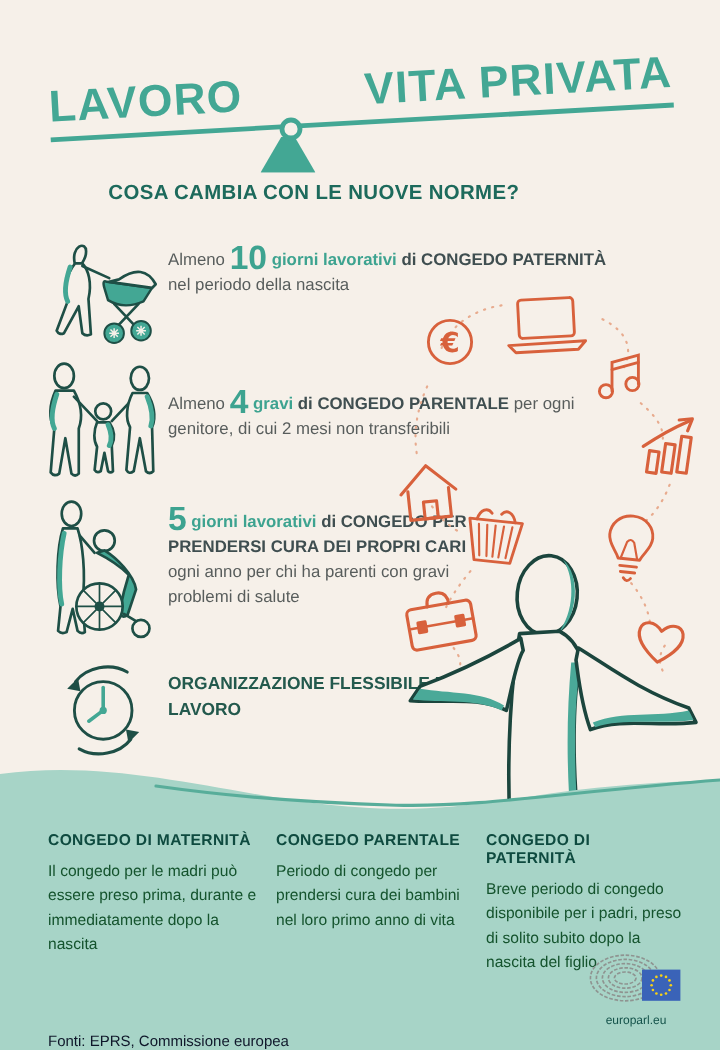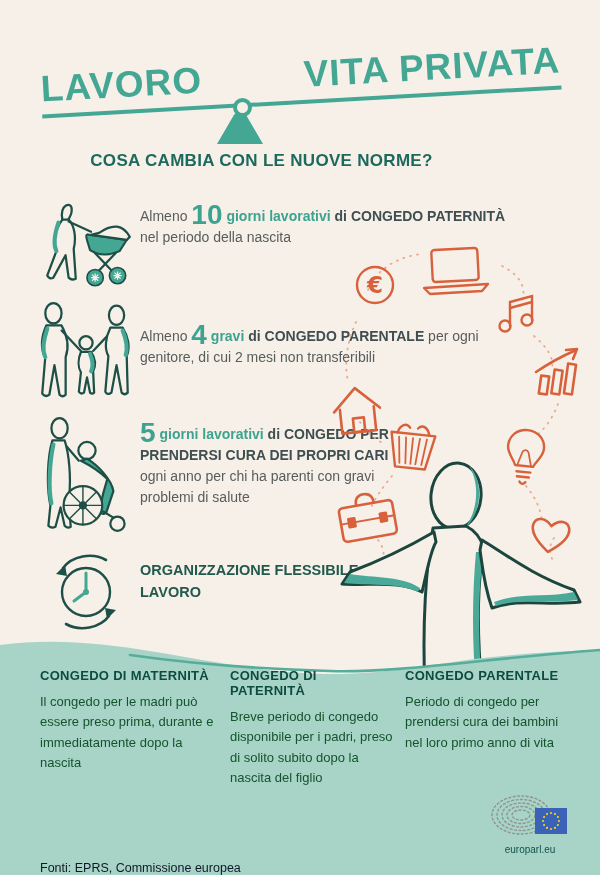--- a/index.html
+++ b/index.html
@@ -39,21 +39,21 @@
   .t-num{color:#3da390; font-weight:bold; font-size:28px; line-height:0; vertical-align:-3px;}
   .t-teal{color:#3da390; font-weight:bold;}
   .t-dark{color:#3f4e50; font-weight:bold;}
   .t-head{color:#23594d; font-weight:bold; font-size:14.5px; line-height:1.5;}
   
   .oicon{position:absolute;}
   .figure{position:absolute; left:330px; top:456px; z-index:1;}
   
   .wave{position:absolute; left:0; top:623px; z-index:2;}
   .cols{
-    position:absolute; left:40px; top:668px; width:530px;
+    position:absolute; left:40px; top:692px; width:530px;
     display:flex; gap:10px; z-index:3;
   }
   .col{flex:0 0 auto;}
   .col .term{font-size:13px; font-weight:bold; color:#0e4a3f; letter-spacing:.3px;}
   .col .desc{margin-top:9px; font-size:13px; line-height:1.56; color:#14532d;}
   .c1{width:180px;} .c2{width:165px;} .c3{width:165px;}
   .sources{
     position:absolute; left:40px; top:841px; z-index:3;
     font-size:12.5px; color:#0f172a;margin-top:20px;
   }
@@ -264,27 +264,27 @@
   <svg class="wave" width="600" height="252" viewBox="0 0 600 252">
     <path d="M0 22 C 90 10 170 34 260 46 C 340 56 380 50 460 38 C 510 31 560 28 600 27 L600 252 L0 252 Z" fill="#a7d4c7"></path>
     <path d="M130 32 C 200 42 260 46 330 48 C 400 50 480 36 600 27" fill="none" stroke="#58ad9a" stroke-width="2.6" stroke-linecap="round"></path>
   </svg>
 
   <div class="cols">
     <div class="col c1">
       <div class="term">CONGEDO DI MATERNITÀ</div>
       <div class="desc">Il congedo per le madri può essere preso prima, durante e immediatamente dopo la nascita</div>
     </div>
+    <div class="col c3">
+      <div class="term">CONGEDO PARENTALE</div>
+      <div class="desc">Periodo di congedo per prendersi cura dei bambini nel loro primo anno di vita</div>
+    </div>
     <div class="col c2">
       <div class="term">CONGEDO DI PATERNITÀ</div>
       <div class="desc">Breve periodo di congedo disponibile per i padri, preso di solito subito dopo la nascita del figlio</div>
-    </div>
-    <div class="col c3">
-      <div class="term">CONGEDO PARENTALE</div>
-      <div class="desc">Periodo di congedo per prendersi cura dei bambini nel loro primo anno di vita</div>
     </div>
   </div>
 
   <div class="sources">Fonti: EPRS, Commissione europea</div>
 
   <div class="logo-block">
     <svg width="78" height="46" viewBox="0 0 78 46">
       <g fill="none" stroke="#8f9491" stroke-width="1.4" stroke-dasharray="3 1.4">
         <ellipse cx="30" cy="23" rx="29" ry="19"></ellipse>
         <ellipse cx="30" cy="23" rx="24" ry="15.5"></ellipse>

